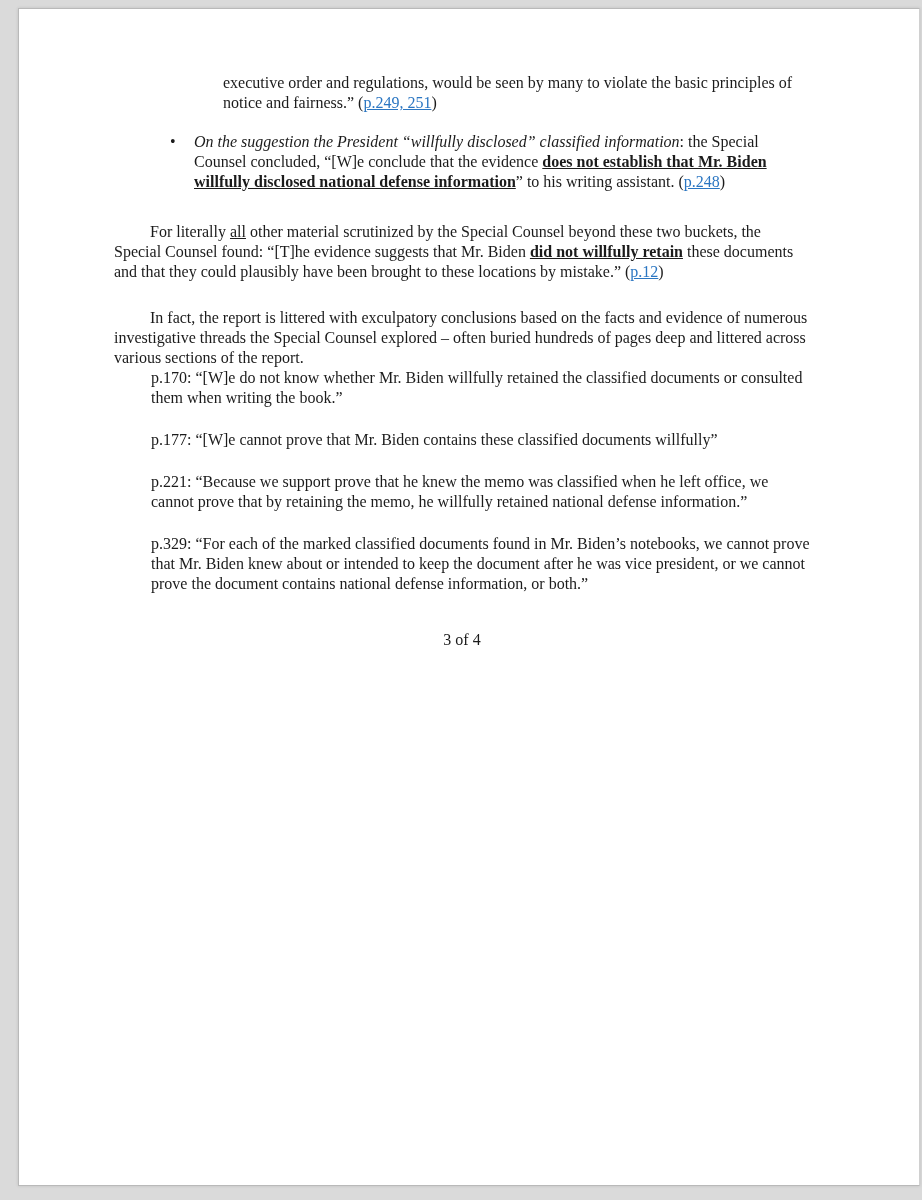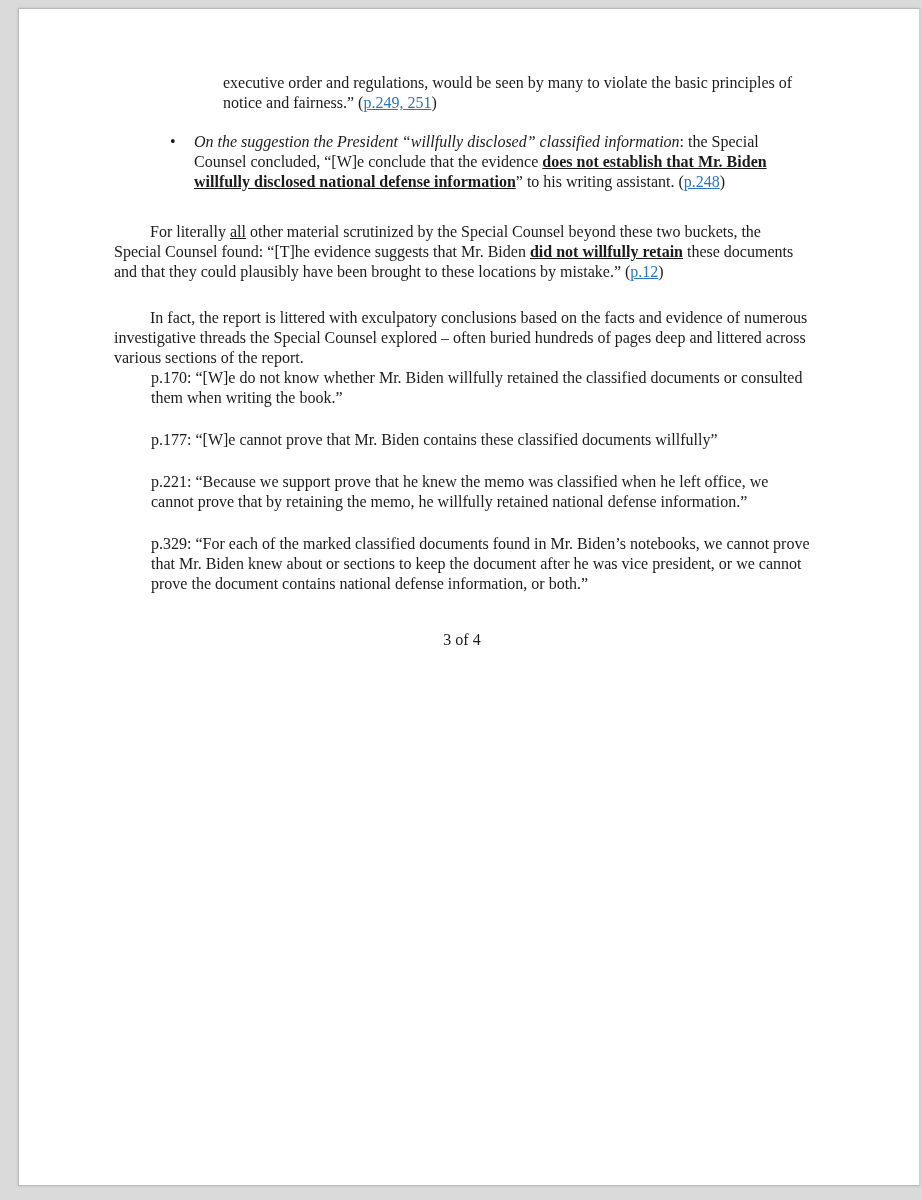--- a/index.html
+++ b/index.html
@@ -78,18 +78,18 @@
     </div>
 
     <p class="body-para para-literally"><span class="run-normal">For literally </span><span class="run-u">all</span><span class="run-normal"> other material scrutinized by the Special Counsel beyond these two buckets, the Special Counsel found: “[T]he evidence suggests that Mr. Biden </span><span class="run-boldu">did not willfully retain</span><span class="run-normal"> these documents and that they could plausibly have been brought to these locations by mistake.” (</span><a class="run-link" href="#">p.12</a><span class="run-normal">)</span></p>
 
     <p class="body-para para-infact"><span class="run-normal">In fact, the report is littered with exculpatory conclusions based on the facts and evidence of numerous investigative threads the Special Counsel explored – often buried hundreds of pages deep and littered across various sections of the report.</span></p>
 
     <div id="quote-list">
         <p class="quote">p.170: “[W]e do not know whether Mr. Biden willfully retained the classified documents or consulted them when writing the book.”</p>
         <p class="quote">p.177: “[W]e cannot prove that Mr. Biden contains these classified documents willfully”</p>
         <p class="quote">p.221: “Because we support prove that he knew the memo was classified when he left office, we cannot prove that by retaining the memo, he willfully retained national defense information.”</p>
-        <p class="quote">p.329: “For each of the marked classified documents found in Mr. Biden’s notebooks, we cannot prove that Mr. Biden knew about or sections to keep the document after he was vice president, or we cannot prove the document contains national defense information, or both.”</p>
+        <p class="quote">p.329: “For each of the marked classified documents found in Mr. Biden’s notebooks, we cannot prove that Mr. Biden knew about or intended to keep the document after he was vice president, or we cannot prove the document contains national defense information, or both.”</p>
       </div>
 
     <div class="footer">3 of 4</div>
   </div>
 </div>
 
 </body></html>

